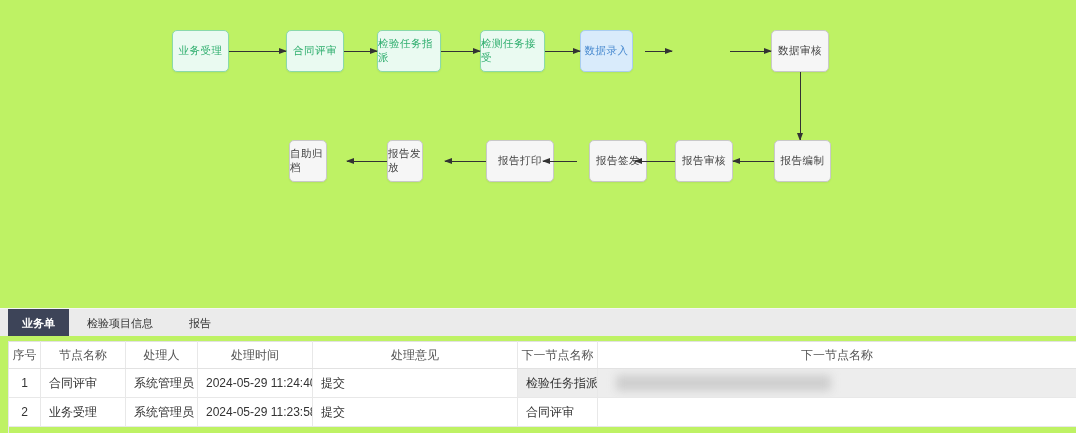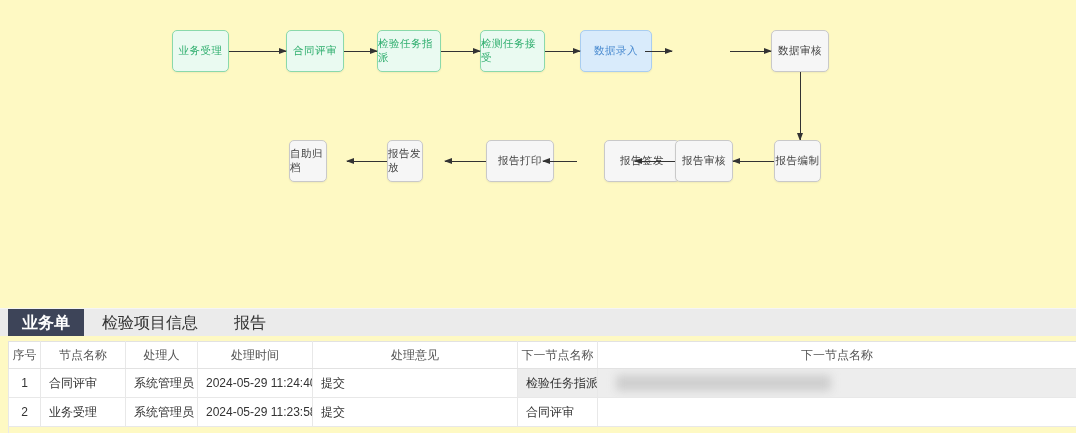--- a/index.html
+++ b/index.html
@@ -1,18 +1,18 @@
 <!DOCTYPE html>
 <html><head>
 <meta charset="utf-8">
 <style>
   * { margin:0; padding:0; box-sizing:border-box; }
   html,body { width:1076px; height:433px; background:#fff; overflow:hidden;
     font-family:"Liberation Sans","DejaVu Sans",sans-serif; }
-  .canvas { position:relative; width:1076px; height:433px; background:#fef9c3; }
+  .canvas { position:relative; width:1076px; height:433px; background:#bef264; }
 
   
   .flowchart { position:absolute; left:0; top:0; width:1076px; height:300px; }
   .node { position:absolute; height:42px; border-radius:5px; display:flex;
     align-items:center; justify-content:center; font-size:10.5px; letter-spacing:0.5px;
     box-shadow:0 1px 2px rgba(0,0,0,0.06); }
   .node-green { background:#eafaf1; border:1px solid #8ad9ab; color:#2fae6e; }
   .node-blue  { background:#d9ebfb; border:1px solid #a9cdf0; color:#4a8bd0; }
   .node-gray  { background:#f6f6f6; border:1px solid #c9c9c9; color:#444; }
 
@@ -21,21 +21,21 @@
     border-left:8px solid #333; border-top:3.5px solid transparent; border-bottom:3.5px solid transparent; }
   .arr-left::before { content:''; position:absolute; left:-1px; top:-4px;
     border-right:8px solid #333; border-top:3.5px solid transparent; border-bottom:3.5px solid transparent; }
   .arr-down { width:0; border-top:none; border-left:1px solid #333; }
   .arr-down::after { content:''; position:absolute; bottom:-1px; left:-4px;
     border-top:8px solid #333; border-left:3.5px solid transparent; border-right:3.5px solid transparent; }
 
   
   .tabbar { position:absolute; left:0; top:308px; width:1076px; height:28px;
     background:#ebebeb; border-top:1px solid #f5f5f5; display:flex; align-items:stretch; padding-left:8px; }
-  .tab { font-size:16px; color:#333; line-height:28px; padding:0 18px; cursor:pointer; }
+  .tab { font-size:11px; color:#333; line-height:28px; padding:0 18px; cursor:pointer; }
   .tab.active { background:#3d4458; color:#fff; font-weight:bold; padding:0 14px; }
 
   
   .grid { position:absolute; left:8px; top:341px; width:1068px; border-collapse:collapse;
     table-layout:fixed; font-size:12px; color:#333; background:#fff; }
   .grid th { height:27px; font-weight:normal; color:#555; text-align:center;
     border:1px solid #e2e2e2; border-right-color:#e8e8e8; background:#fff; }
   .grid td { height:29px; border:1px solid #e8e8e8; padding:0 8px; text-align:left;
     white-space:nowrap; overflow:hidden; }
   .grid td.c { text-align:center; padding:0; }
@@ -49,38 +49,38 @@
 <body>
 
 <div class="canvas">
 
   <div class="flowchart">
 
     <div class="node node-green" style="left:172px;top:30px;width:57px">业务受理</div>
     <div class="node node-green" style="left:286px;top:30px;width:58px">合同评审</div>
     <div class="node node-green" style="left:377px;top:30px;width:64px">检验任务指派</div>
     <div class="node node-green" style="left:480px;top:30px;width:65px">检测任务接受</div>
-    <div class="node node-blue" style="left:580px;top:30px;width:72px">数据录入</div>
+    <div class="node node-blue" style="left:580px;top:30px;width:53px">数据录入</div>
     <div class="node node-gray" style="left:771px;top:30px;width:58px">数据审核</div>
 
     <div class="arr arr-right" style="left:229px;top:51px;width:57px"></div>
     <div class="arr arr-right" style="left:344px;top:51px;width:33px"></div>
     <div class="arr arr-right" style="left:441px;top:51px;width:39px"></div>
     <div class="arr arr-right" style="left:545px;top:51px;width:35px"></div>
     <div class="arr arr-right" style="left:645px;top:51px;width:27px"></div>
     <div class="arr arr-right" style="left:730px;top:51px;width:41px"></div>
 
     <div class="arr arr-down" style="left:800px;top:72px;height:68px"></div>
 
     <div class="node node-gray" style="left:289px;top:140px;width:38px">自助归档</div>
     <div class="node node-gray" style="left:387px;top:140px;width:36px">报告发放</div>
     <div class="node node-gray" style="left:486px;top:140px;width:68px">报告打印</div>
-    <div class="node node-gray" style="left:604px;top:140px;width:76px">报告签发</div>
+    <div class="node node-gray" style="left:589px;top:140px;width:58px">报告签发</div>
     <div class="node node-gray" style="left:675px;top:140px;width:58px">报告审核</div>
-    <div class="node node-gray" style="left:774px;top:140px;width:47px">报告编制</div>
+    <div class="node node-gray" style="left:774px;top:140px;width:57px">报告编制</div>
 
     <div class="arr arr-left" style="left:733px;top:161px;width:41px"></div>
     <div class="arr arr-left" style="left:635px;top:161px;width:40px"></div>
     <div class="arr arr-left" style="left:543px;top:161px;width:34px"></div>
     <div class="arr arr-left" style="left:445px;top:161px;width:41px"></div>
     <div class="arr arr-left" style="left:347px;top:161px;width:40px"></div>
   </div>
 
   <div class="tabbar">
     <div class="tab active">业务单</div>

